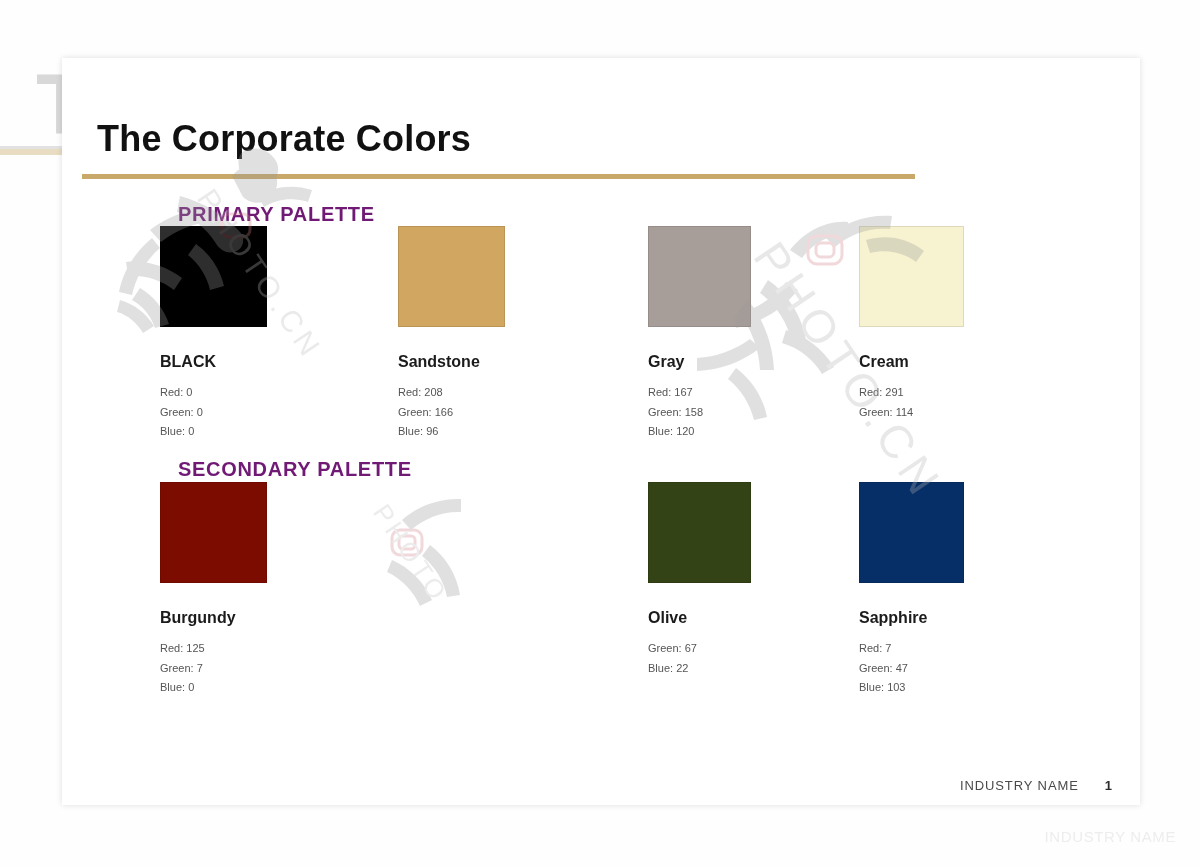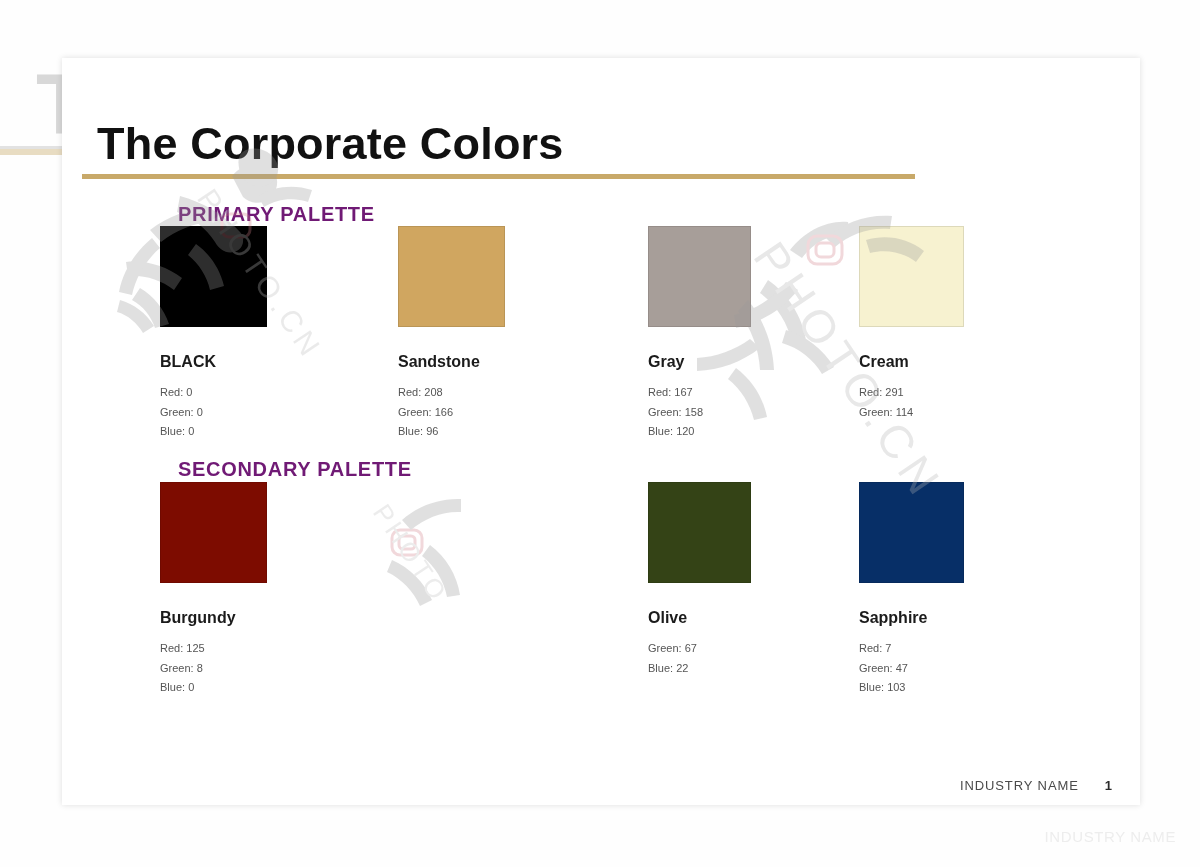--- a/index.html
+++ b/index.html
@@ -67,21 +67,21 @@
     height: 747px;
     background: #ffffff;
     box-shadow: 0 0 6px rgba(0,0,0,0.13);
     overflow: hidden;
   }
 
   #slide-title {
     position: absolute;
     left: 35px;
     top: 60px;
-    font-size: 45px;
+    font-size: 36px;
     font-weight: bold;
     color: #111111;
     letter-spacing: 0.2px;
     white-space: nowrap;
   }
 
   #title-rule {
     position: absolute;
     left: 20px;
     top: 116px;
@@ -241,21 +241,21 @@
 
   <div class="section-heading" id="heading-secondary">SECONDARY PALETTE</div>
 
   <div class="swatch-row" id="row-secondary">
 
     <div class="swatch-cell col0">
       <div class="swatch-chip" style="background-color: rgb(125, 12, 0);"></div>
       <div class="swatch-name">Burgundy</div>
       <div class="swatch-values">
         <div>Red: 125</div>
-        <div>Green: 8</div>
+        <div>Green: 7</div>
         <div>Blue: 0</div>
       </div>
     </div>
 
 
     <div class="swatch-cell col2">
       <div class="swatch-chip" style="background-color: rgb(52, 67, 22);"></div>
       <div class="swatch-name">Olive</div>
       <div class="swatch-values">
         <div>Green: 67</div>

